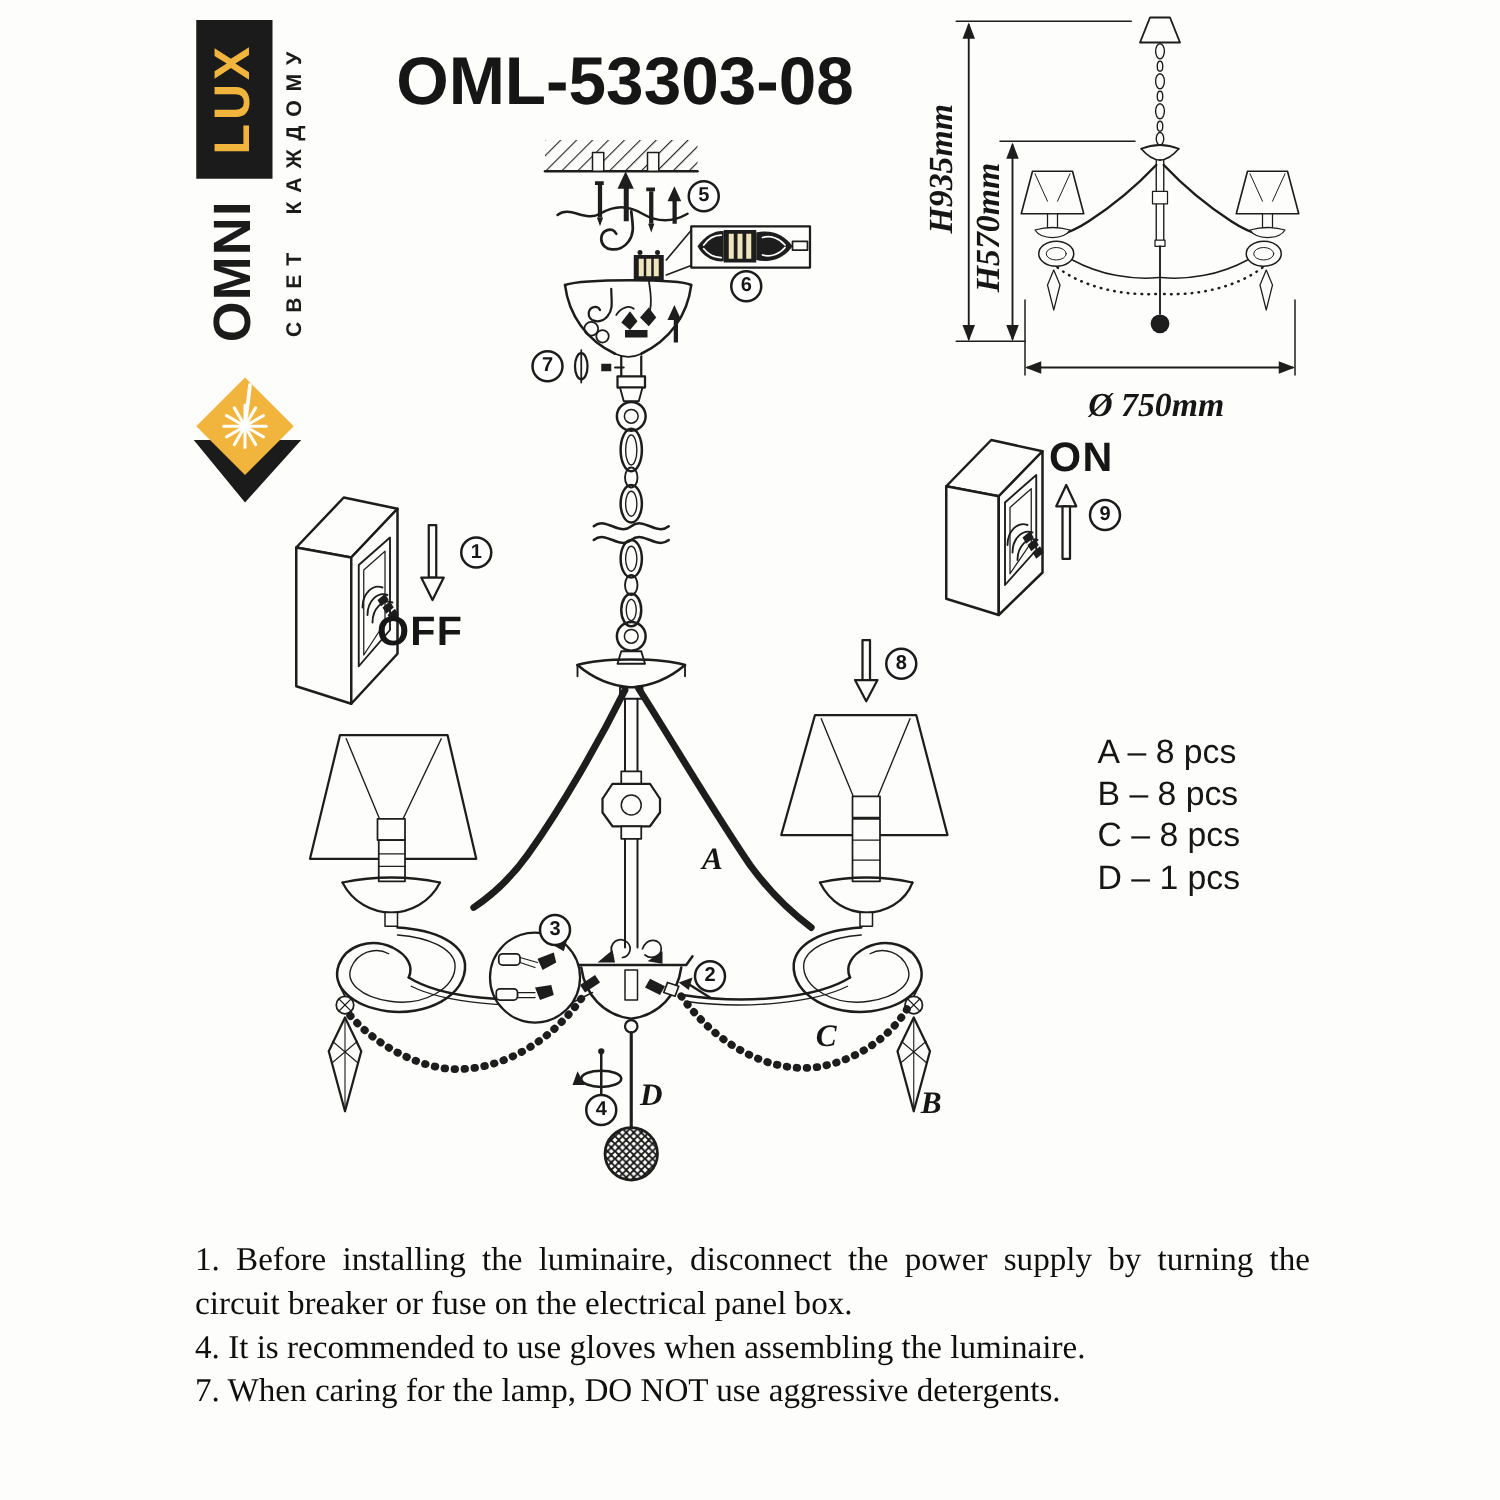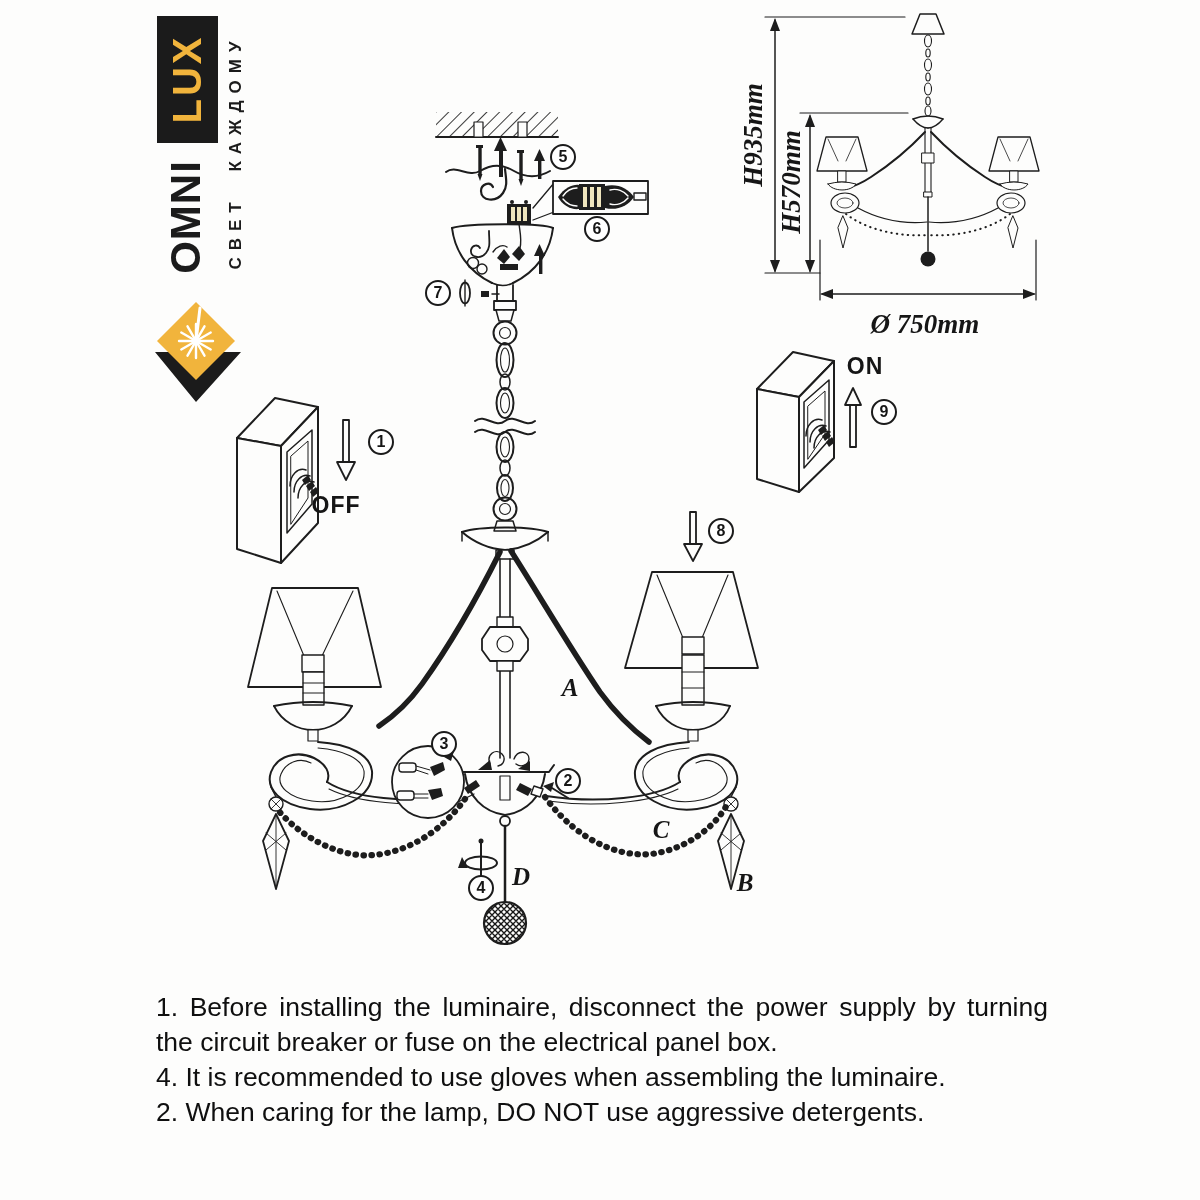--- a/index.html
+++ b/index.html
@@ -9,28 +9,28 @@
   svg *{vector-effect:none;}
   .abs{position:absolute;}
   .ctr{transform:translate(-50%,-50%);}
   .rot{transform:translate(-50%,-50%) rotate(-90deg);white-space:nowrap;}
   .title{font-weight:700;font-size:54px;letter-spacing:0px;text-align:center;}
   .lux-box{background:#1b1b1b;}
   .lux-text{font-weight:700;font-size:40px;letter-spacing:3px;color:#f1b43c;}
   .omni-text{font-weight:700;font-size:42px;letter-spacing:1px;color:#1b1b1b;}
   .tagline{font-weight:700;font-size:17px;letter-spacing:7px;word-spacing:12px;color:#1b1b1b;}
   .dim{font-family:"Liberation Serif",serif;font-style:italic;font-weight:700;font-size:27px;}
-  .switch-lbl{font-weight:700;font-size:23px;letter-spacing:1px;}
+  .switch-lbl{font-weight:700;font-size:33px;letter-spacing:1px;}
   .stepc{width:26px;height:26px;box-sizing:border-box;border:2px solid #1b1b1b;border-radius:50%;
          background:#fff;display:flex;align-items:center;justify-content:center;
          font-size:16px;font-weight:600;}
   .plabel{font-family:"Liberation Serif",serif;font-style:italic;font-weight:700;font-size:25px;}
   .plist{font-size:27px;line-height:33.5px;white-space:nowrap;}
   .instr{width:892px;font-size:26.5px;line-height:35px;text-align:justify;color:#0f0f0f;}
-  .instr p{margin:0;}
+  .instr p{margin:0;font-family:Liberation Serif, serif;}
 </style>
 </head>
 <body>
 
 <div id="page">
 
 <svg width="1200" height="1200" viewBox="0 0 1200 1200">
   <defs>
     <pattern id="hatch" width="9" height="9" patternTransform="rotate(45)" patternUnits="userSpaceOnUse">
       <line x1="0" y1="0" x2="0" y2="9" stroke="#222" stroke-width="1.8"></line>
@@ -377,20 +377,21 @@
       <circle cx="928" cy="259" r="7.5" fill="#1d1d1d" stroke="none"></circle>
     </g>
   </g>
 </svg>
 
 <div class="abs lux-box" style="left:157px;top:16px;width:61px;height:127px;"></div>
 <div class="abs rot lux-text" style="left:187px;top:79px;">LUX</div>
 <div class="abs rot omni-text" style="left:186px;top:217px;">OMNI</div>
 <div class="abs rot tagline" style="left:236px;top:152px;">СВЕТ КАЖДОМУ</div>
 
+<div class="abs title" style="left:300px;top:34px;width:400px;">OML-53303-08</div>
 
 <div class="abs rot dim" style="left:753px;top:135px;">H935mm</div>
 <div class="abs rot dim" style="left:791px;top:182px;">H570mm</div>
 <div class="abs ctr dim" style="left:925px;top:280px;margin-top:44px;">Ø 750mm</div>
 
 <div class="abs ctr switch-lbl" style="left:336px;top:505px;">OFF</div>
 <div class="abs ctr switch-lbl" style="left:865px;top:366px;">ON</div>
 
 <div class="abs ctr stepc" style="left:381px;top:442px;">1</div>
 <div class="abs ctr stepc" style="left:568px;top:781px;">2</div>
@@ -400,20 +401,26 @@
 <div class="abs ctr stepc" style="left:597px;top:229px;">6</div>
 <div class="abs ctr stepc" style="left:438px;top:293px;">7</div>
 <div class="abs ctr stepc" style="left:721px;top:531px;">8</div>
 <div class="abs ctr stepc" style="left:884px;top:412px;">9</div>
 
 <div class="abs ctr plabel" style="left:570px;top:688px;">A</div>
 <div class="abs ctr plabel" style="left:745px;top:883px;">B</div>
 <div class="abs ctr plabel" style="left:661px;top:830px;">C</div>
 <div class="abs ctr plabel" style="left:521px;top:877px;">D</div>
 
+<div class="abs plist" style="left:878px;top:585px;">
+  <div>A – 8 pcs</div>
+  <div>B – 8 pcs</div>
+  <div>C – 8 pcs</div>
+  <div>D – 1 pcs</div>
+</div>
 
 <div class="abs instr" style="left:156px;top:990px;">
   <p>1. Before installing the luminaire, disconnect the power supply by turning the circuit breaker or fuse on the electrical panel box.</p>
   <p>4. It is recommended to use gloves when assembling the luminaire.</p>
-  <p>2. When caring for the lamp, DO NOT use aggressive detergents.</p>
+  <p>7. When caring for the lamp, DO NOT use aggressive detergents.</p>
 </div>
 
 </div>
 
 </body></html>

